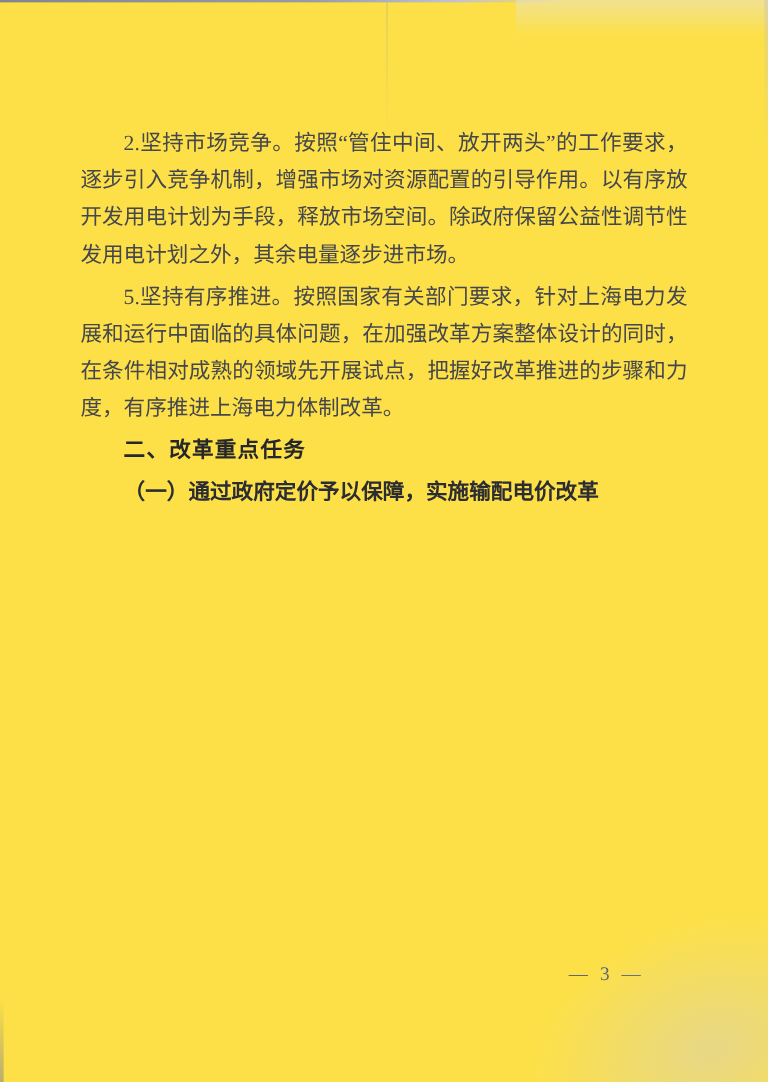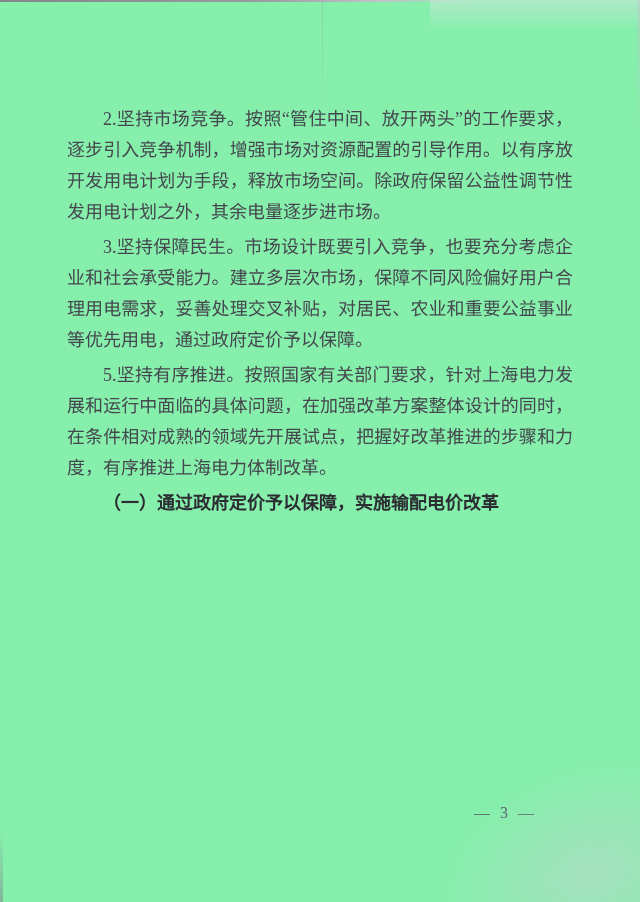--- a/index.html
+++ b/index.html
@@ -4,21 +4,21 @@
 <style>
   html, body {
     margin: 0;
     padding: 0;
     background: #ffffff;
   }
   .page {
     position: relative;
     width: 640px;
     height: 902px;
-    background: #86efac;
+    background: #fde047;
     overflow: hidden;
     font-family: "Liberation Serif", "DejaVu Serif", serif;
   }
   
   .top-scan-line {
     position: absolute;
     top: 0; left: 0;
     width: 472px; height: 2px;
     background: linear-gradient(90deg, #84848c 0%, #9a9aa2 55%, #c2c2ca 80%, rgba(220,220,226,0) 100%);
   }
@@ -100,22 +100,22 @@
 <body>
 
 <div class="page">
 
   <div class="top-scan-line"></div>
   <div class="top-right-wash"></div>
   <div class="fold-line"></div>
 
   <div class="content">
     <p class="body-para">2.坚持市场竞争。按照“管住中间、放开两头”的工作要求，逐步引入竞争机制，增强市场对资源配置的引导作用。以有序放开发用电计划为手段，释放市场空间。除政府保留公益性调节性发用电计划之外，其余电量逐步进市场。</p>
-    <p class="body-para">3.坚持保障民生。市场设计既要引入竞争，也要充分考虑企业和社会承受能力。建立多层次市场，保障不同风险偏好用户合理用电需求，妥善处理交叉补贴，对居民、农业和重要公益事业等优先用电，通过政府定价予以保障。</p>
     <p class="body-para">5.坚持有序推进。按照国家有关部门要求，针对上海电力发展和运行中面临的具体问题，在加强改革方案整体设计的同时，在条件相对成熟的领域先开展试点，把握好改革推进的步骤和力度，有序推进上海电力体制改革。</p>
+    <h2 class="heading-1">二、改革重点任务</h2>
     <h3 class="heading-2">（一）通过政府定价予以保障，实施输配电价改革</h3>
   </div>
 
   <div class="page-number">— 3 —</div>
 
   <div class="shadow-bottom-right"></div>
   <div class="edge-left-bottom"></div>
   <div class="edge-right-top"></div>
 
 </div>

